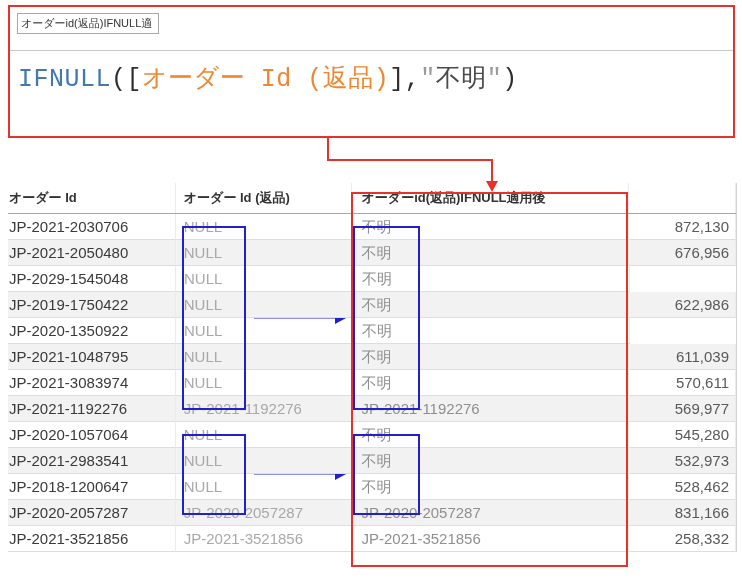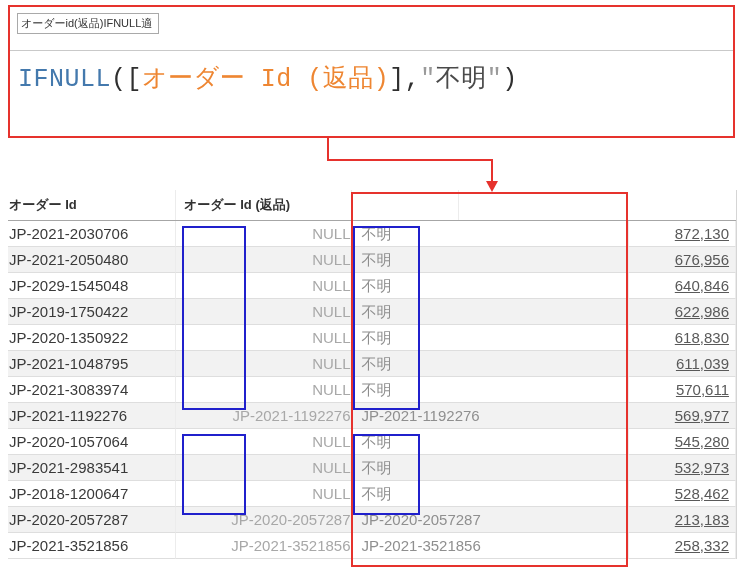--- a/index.html
+++ b/index.html
@@ -20,36 +20,36 @@
   .editor-divider{position:absolute;left:0;right:0;top:43px;border-top:1px solid #c9c9c9;}
   .formula{position:absolute;left:8px;top:54px;white-space:nowrap;
     font-family:"Liberation Mono","DejaVu Sans Mono",monospace;font-size:25px;letter-spacing:.5px;}
   .tk-function{color:var(--fn-blue);}
   .tk-field{color:var(--orange);}
   .tk-plain{color:#2f2f2f;}
   .tk-quote{color:#9a9a9a;}
   .tk-string{color:#4a4a4a;}
 
   
-  .data-table{position:absolute;left:8px;top:190px;width:729px;border-right:1px solid #d5d5d5;}
+  .data-table{position:absolute;left:8px;top:183px;width:729px;border-right:1px solid #d5d5d5;}
   .table-header-row{display:flex;height:31px;border-bottom:1px solid #a6a6a6;}
   .th{display:flex;align-items:center;font-size:13px;font-weight:bold;color:#333;}
   .tr{display:flex;height:26px;}
   .tr.stripe{background:#f2f2f2;}
   .td{height:26px;line-height:25px;font-size:15px;border-bottom:1px solid #dedede;border-right:1px solid #ececec;
     white-space:nowrap;overflow:hidden;}
   .th{border-right:1px solid #ececec;}
   .col1{width:168px;padding-left:1px;}
   .col2{width:176px;padding-left:8px;}
   .col3{width:278px;padding-left:10px;}
   .col4{width:107px;padding-right:6px;text-align:right;justify-content:flex-end;display:block;}
   .td.col1{color:#3a3a3a;}
-  .td.col2{color:#a8a8a8;text-align:right;}
+  .td.col2{color:#a8a8a8;}
   .td.col3{color:#8f8f8f;}
-  .td.col4{color:#595959;text-decoration:underline;}
+  .td.col4{color:#595959;}
   .th.col4{display:flex;}
 
   
   .anno{position:absolute;pointer-events:none;}
   .rect-red{border:2px solid var(--red);}
   .rect-blue{border:2px solid var(--blue);}
   #rect-result-col{left:351px;top:192px;width:277px;height:375px;}
   #rect-null-a{left:182px;top:226px;width:64px;height:184px;}
   #rect-fumei-a{left:353px;top:226px;width:67px;height:184px;}
   #rect-null-b{left:182px;top:434px;width:64px;height:81px;}
@@ -73,52 +73,51 @@
     <line x1="254" y1="317" x2="336" y2="317" stroke="var(--blue)" stroke-width="3"></line>
     <polygon points="335,310 335,324 348,317" fill="var(--blue)"></polygon>
     <line x1="254" y1="473" x2="336" y2="473" stroke="var(--blue)" stroke-width="3"></line>
     <polygon points="335,466 335,480 348,473" fill="var(--blue)"></polygon>
   </svg>
 
   <div class="data-table">
     <div class="table-header-row">
         <div class="th col1">オーダー Id</div>
         <div class="th col2">オーダー Id (返品)</div>
+        <div class="th col3">オーダーid(返品)IFNULL適用後</div>
         <div class="th col4"></div>
       </div>
     <div>
         <div class="tr">
           <div class="td col1">JP-2021-2030706</div>
           <div class="td col2">NULL</div>
           <div class="td col3">不明</div>
           <div class="td col4">872,130</div>
         </div>
         <div class="tr stripe">
           <div class="td col1">JP-2021-2050480</div>
           <div class="td col2">NULL</div>
           <div class="td col3">不明</div>
           <div class="td col4">676,956</div>
         </div>
         <div class="tr">
           <div class="td col1">JP-2029-1545048</div>
           <div class="td col2">NULL</div>
           <div class="td col3">不明</div>
-          <div class="td col4">640,846</div>
         </div>
         <div class="tr stripe">
           <div class="td col1">JP-2019-1750422</div>
           <div class="td col2">NULL</div>
           <div class="td col3">不明</div>
           <div class="td col4">622,986</div>
         </div>
         <div class="tr">
           <div class="td col1">JP-2020-1350922</div>
           <div class="td col2">NULL</div>
           <div class="td col3">不明</div>
-          <div class="td col4">618,830</div>
         </div>
         <div class="tr stripe">
           <div class="td col1">JP-2021-1048795</div>
           <div class="td col2">NULL</div>
           <div class="td col3">不明</div>
           <div class="td col4">611,039</div>
         </div>
         <div class="tr">
           <div class="td col1">JP-2021-3083974</div>
           <div class="td col2">NULL</div>
@@ -146,21 +145,21 @@
         <div class="tr">
           <div class="td col1">JP-2018-1200647</div>
           <div class="td col2">NULL</div>
           <div class="td col3">不明</div>
           <div class="td col4">528,462</div>
         </div>
         <div class="tr stripe">
           <div class="td col1">JP-2020-2057287</div>
           <div class="td col2">JP-2020-2057287</div>
           <div class="td col3">JP-2020-2057287</div>
-          <div class="td col4">213,183</div>
+          <div class="td col4">831,166</div>
         </div>
         <div class="tr">
           <div class="td col1">JP-2021-3521856</div>
           <div class="td col2">JP-2021-3521856</div>
           <div class="td col3">JP-2021-3521856</div>
           <div class="td col4">258,332</div>
         </div>
       </div>
   </div>
 

